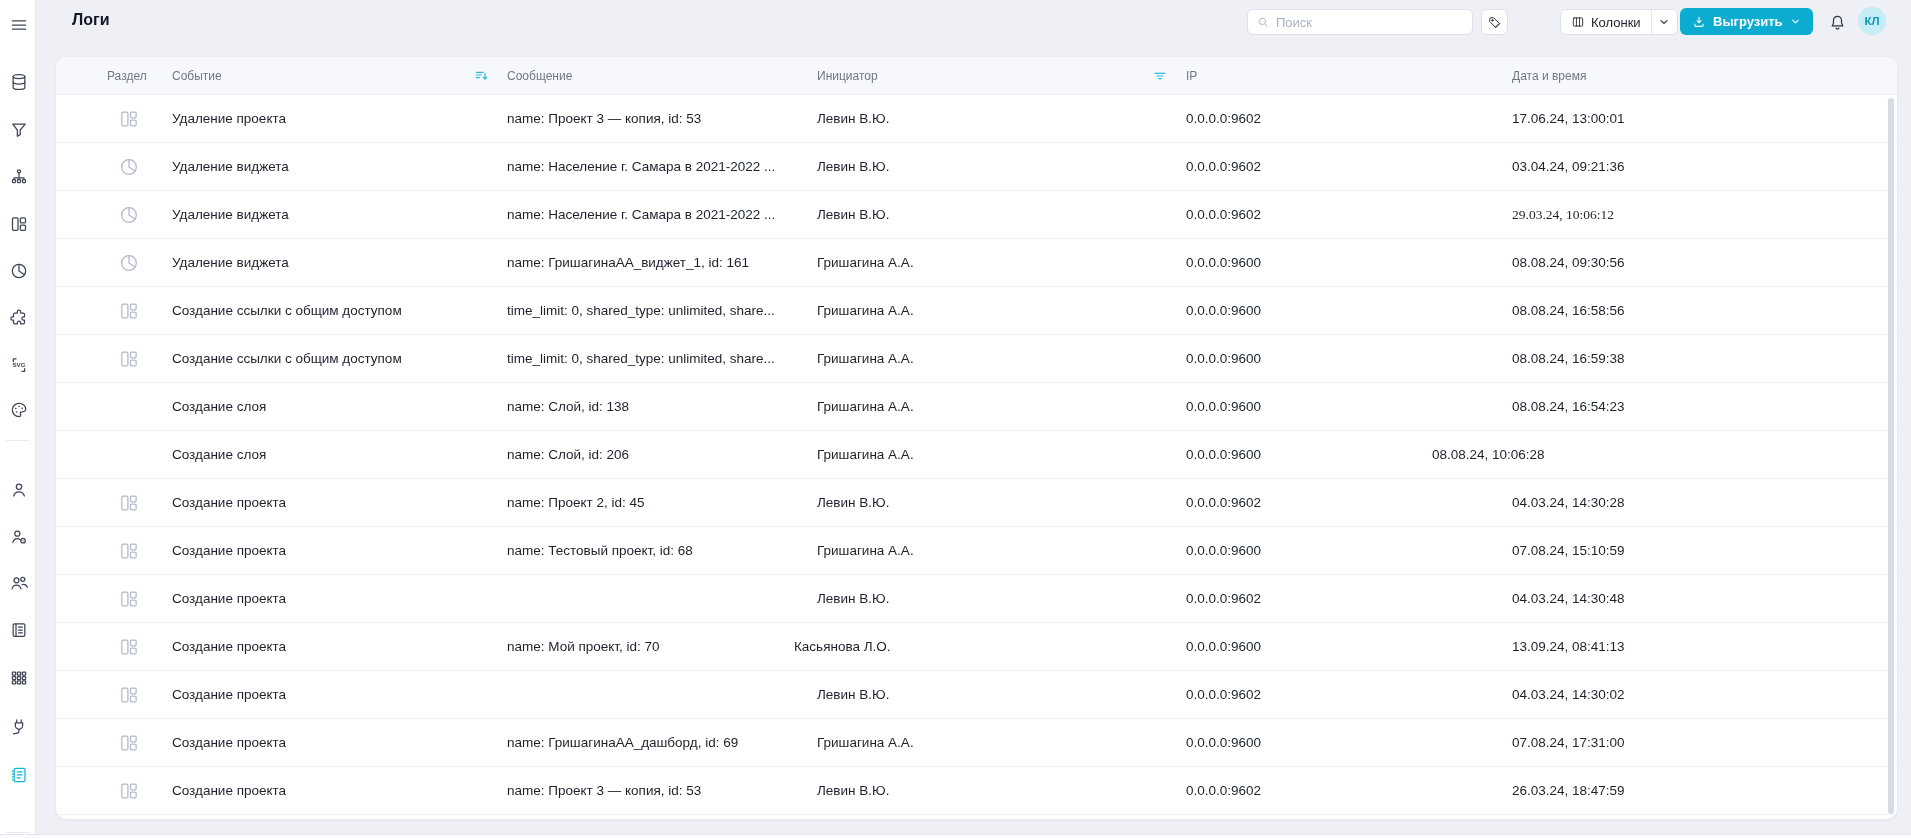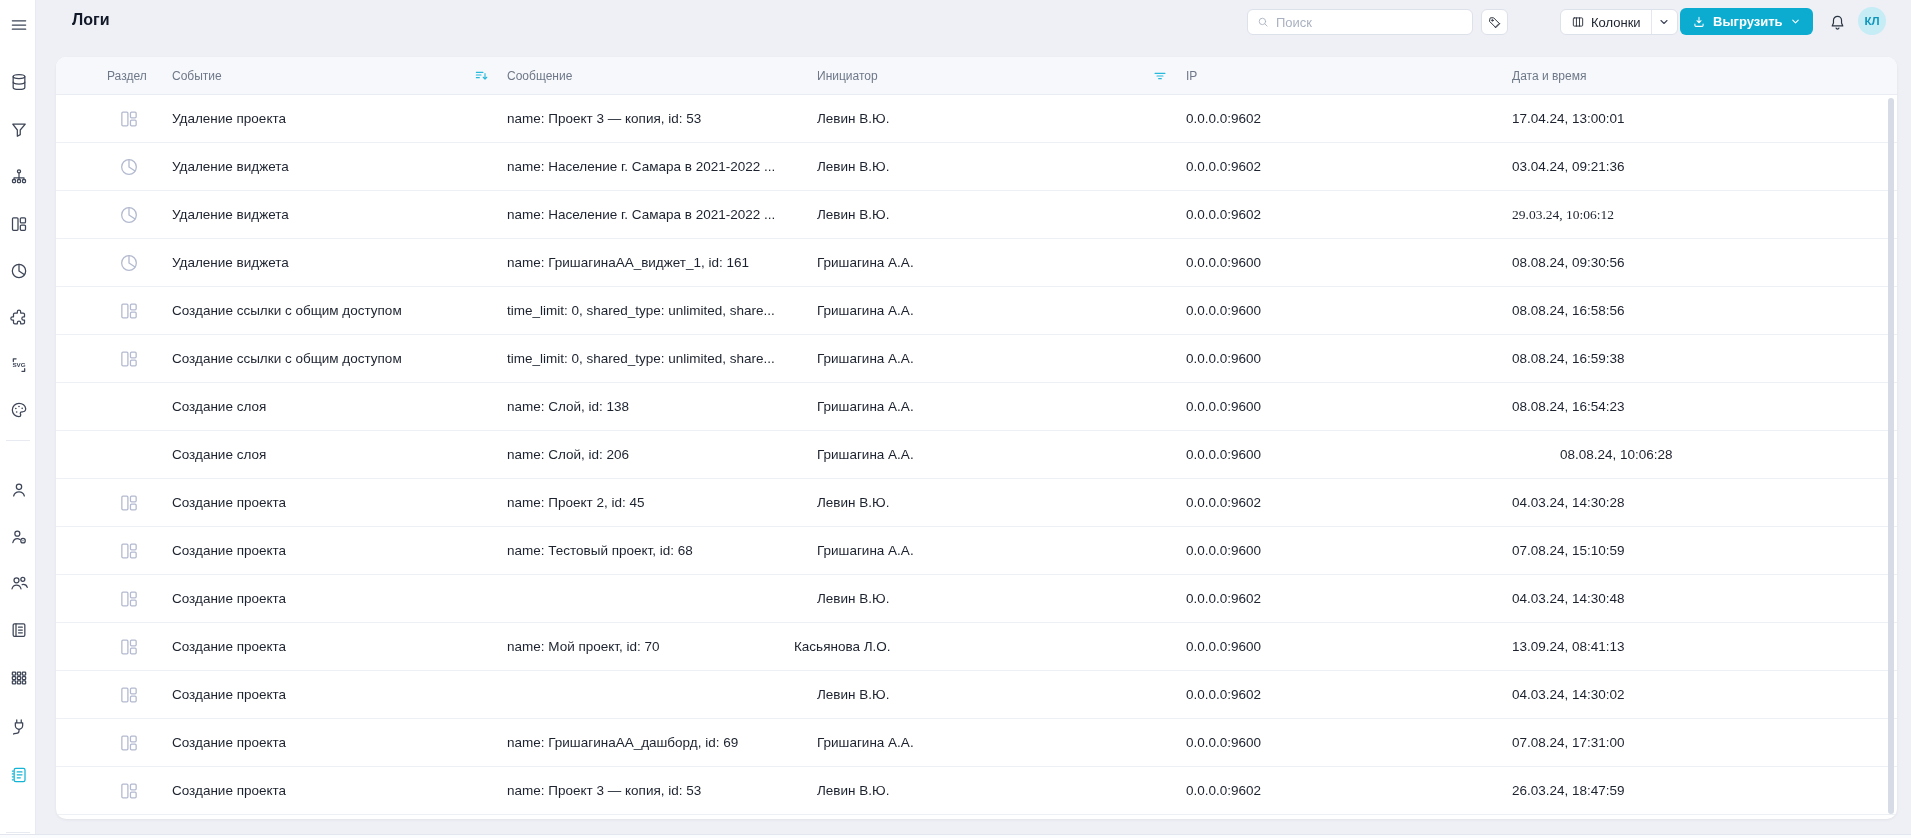--- a/index.html
+++ b/index.html
@@ -258,21 +258,21 @@
           <svg viewBox="0 0 24 24" class="ic">
             <rect x="4.2" y="4.5" width="6.6" height="15" rx="1.2"></rect>
             <rect x="13.6" y="4.5" width="6.2" height="6.2" rx="1.2"></rect>
             <rect x="13.6" y="13.3" width="6.2" height="6.2" rx="1.2"></rect>
           </svg>
         </span>
         <span class="td" style="left: 116px;">Удаление проекта</span>
         <span class="td" style="left: 451px;">name: Проект 3 — копия, id: 53</span>
         <span class="td" style="left: 761px;">Левин В.Ю.</span>
         <span class="td" style="left: 1130px;">0.0.0.0:9602</span>
-        <span class="td" style="left: 1456px;">17.04.24, 13:00:01</span>
+        <span class="td" style="left: 1456px;">17.06.24, 13:00:01</span>
       </div>
       <div class="tr">
         <span class="td-icon">
           <svg viewBox="0 0 24 24" class="ic">
             <circle cx="12" cy="12" r="8"></circle>
             <path d="M12 12V4M12 12l6.6 4.4"></path>
           </svg>
         </span>
         <span class="td" style="left: 116px;">Удаление виджета</span>
         <span class="td" style="left: 451px;">name: Население г. Самара в 2021-2022 ...</span>
@@ -339,21 +339,21 @@
         <span class="td" style="left: 451px;">name: Слой, id: 138</span>
         <span class="td" style="left: 761px;">Гришагина А.А.</span>
         <span class="td" style="left: 1130px;">0.0.0.0:9600</span>
         <span class="td" style="left: 1456px;">08.08.24, 16:54:23</span>
       </div>
       <div class="tr">
         <span class="td" style="left: 116px;">Создание слоя</span>
         <span class="td" style="left: 451px;">name: Слой, id: 206</span>
         <span class="td" style="left: 761px;">Гришагина А.А.</span>
         <span class="td" style="left: 1130px;">0.0.0.0:9600</span>
-        <span class="td" style="left: 1504px;">08.08.24, 10:06:28</span>
+        <span class="td" style="left: 1376px;">08.08.24, 10:06:28</span>
       </div>
       <div class="tr">
         <span class="td-icon">
           <svg viewBox="0 0 24 24" class="ic">
             <rect x="4.2" y="4.5" width="6.6" height="15" rx="1.2"></rect>
             <rect x="13.6" y="4.5" width="6.2" height="6.2" rx="1.2"></rect>
             <rect x="13.6" y="13.3" width="6.2" height="6.2" rx="1.2"></rect>
           </svg>
         </span>
         <span class="td" style="left: 116px;">Создание проекта</span>

